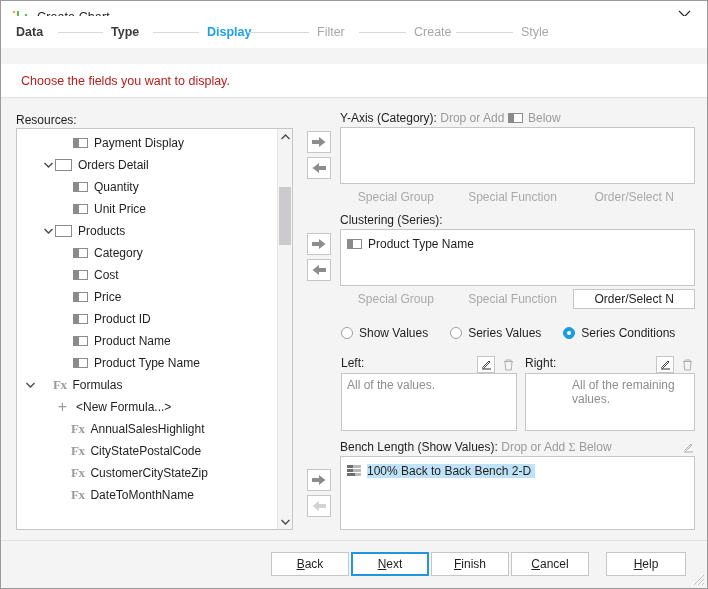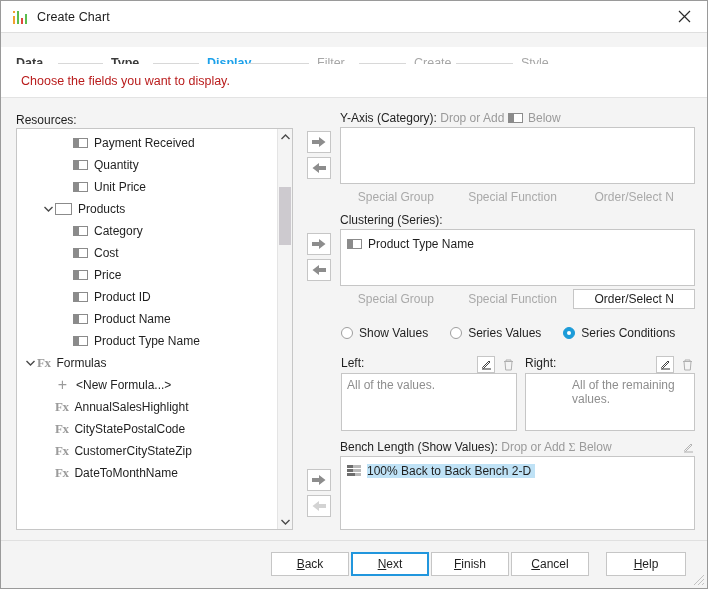--- a/index.html
+++ b/index.html
@@ -40,21 +40,21 @@
   .title-text{font-size:12.5px;color:#1b1b1b;letter-spacing:.1px;}
   .close-btn{
     position:absolute;right:0;top:0;width:45px;height:30px;
     display:flex;align-items:center;justify-content:center;
     color:#333;font-size:15px;line-height:1;
   }
   .close-btn svg{display:block;}
 
   
   .steps{
-    position:absolute;left:0;top:46px;width:706px;height:32px;
+    position:absolute;left:0;top:15px;width:706px;height:32px;
     background:#ffffff;display:flex;align-items:center;
   }
   .step{font-size:12.5px;color:#a7a7a7;white-space:nowrap;}
   .step.done{color:#3b3b3b;font-weight:bold;}
   .step.active{color:#1ca1ea;font-weight:bold;}
   .step-line{height:1px;background:#d8d8d8;flex:0 0 auto;}
 
   .subtitle{
     position:absolute;left:0;top:63px;width:706px;height:33px;
     background:#ffffff;border-bottom:1px solid #e3e3e3;
@@ -77,21 +77,21 @@
     width:15px;height:10px;box-sizing:border-box;border:1px solid #8b8b8b;background:#ffffff;
     display:inline-block;margin-right:6px;position:relative;flex:0 0 auto;
   }
   .ico-field:before{content:"";position:absolute;left:0;top:0;width:5px;height:8px;background:#8b8b8b;}
   .ico-table{
     width:17px;height:12px;box-sizing:border-box;border:1px solid #8b8b8b;background:#ffffff;
     display:inline-block;margin-right:6px;flex:0 0 auto;
   }
   .ico-fx{
     display:inline-block;margin-right:6px;color:#9b9b9b;font-size:13px;
-    font-family:"Liberation Serif", serif;font-weight:bold;letter-spacing:-.5px;flex:0 0 auto;
+    font-family:"Liberation Serif", serif;font-weight:bold;letter-spacing:-.5px;flex:0 0 auto;margin-left:16px;
   }
   .ico-plus{
     display:inline-block;width:15px;margin-right:6px;color:#9b9b9b;font-size:16px;
     line-height:10px;text-align:center;flex:0 0 auto;
   }
   
   .vscroll{
     position:absolute;right:0;top:0;width:14px;height:400px;background:#f4f4f4;
     border-left:1px solid #e4e4e4;
   }
@@ -206,21 +206,28 @@
   </div>
 
   <div class="res-label">Resources:</div>
   <div class="tree-box">
     <div class="tree-inner" id="tree-host">
         <div class="node" style="padding-left: 42px;">
           <span class="chev empty"><svg width="9" height="6" viewBox="0 0 9 6">
               <path d="M0.5 1 L4.5 5 L8.5 1" stroke="#4a4a4a" stroke-width="1.4" fill="none"></path>
             </svg></span>
           <span class="ico-field"></span>
-          <span>Payment Received</span>
+          <span>Payment Display</span>
+        </div>
+        <div class="node" style="padding-left: 24px;">
+          <span class="chev"><svg width="9" height="6" viewBox="0 0 9 6">
+              <path d="M0.5 1 L4.5 5 L8.5 1" stroke="#4a4a4a" stroke-width="1.4" fill="none"></path>
+            </svg></span>
+          <span class="ico-table"></span>
+          <span>Orders Detail</span>
         </div>
         <div class="node" style="padding-left: 42px;">
           <span class="chev empty"><svg width="9" height="6" viewBox="0 0 9 6">
               <path d="M0.5 1 L4.5 5 L8.5 1" stroke="#4a4a4a" stroke-width="1.4" fill="none"></path>
             </svg></span>
           <span class="ico-field"></span>
           <span>Quantity</span>
         </div>
         <div class="node" style="padding-left: 42px;">
           <span class="chev empty"><svg width="9" height="6" viewBox="0 0 9 6">

